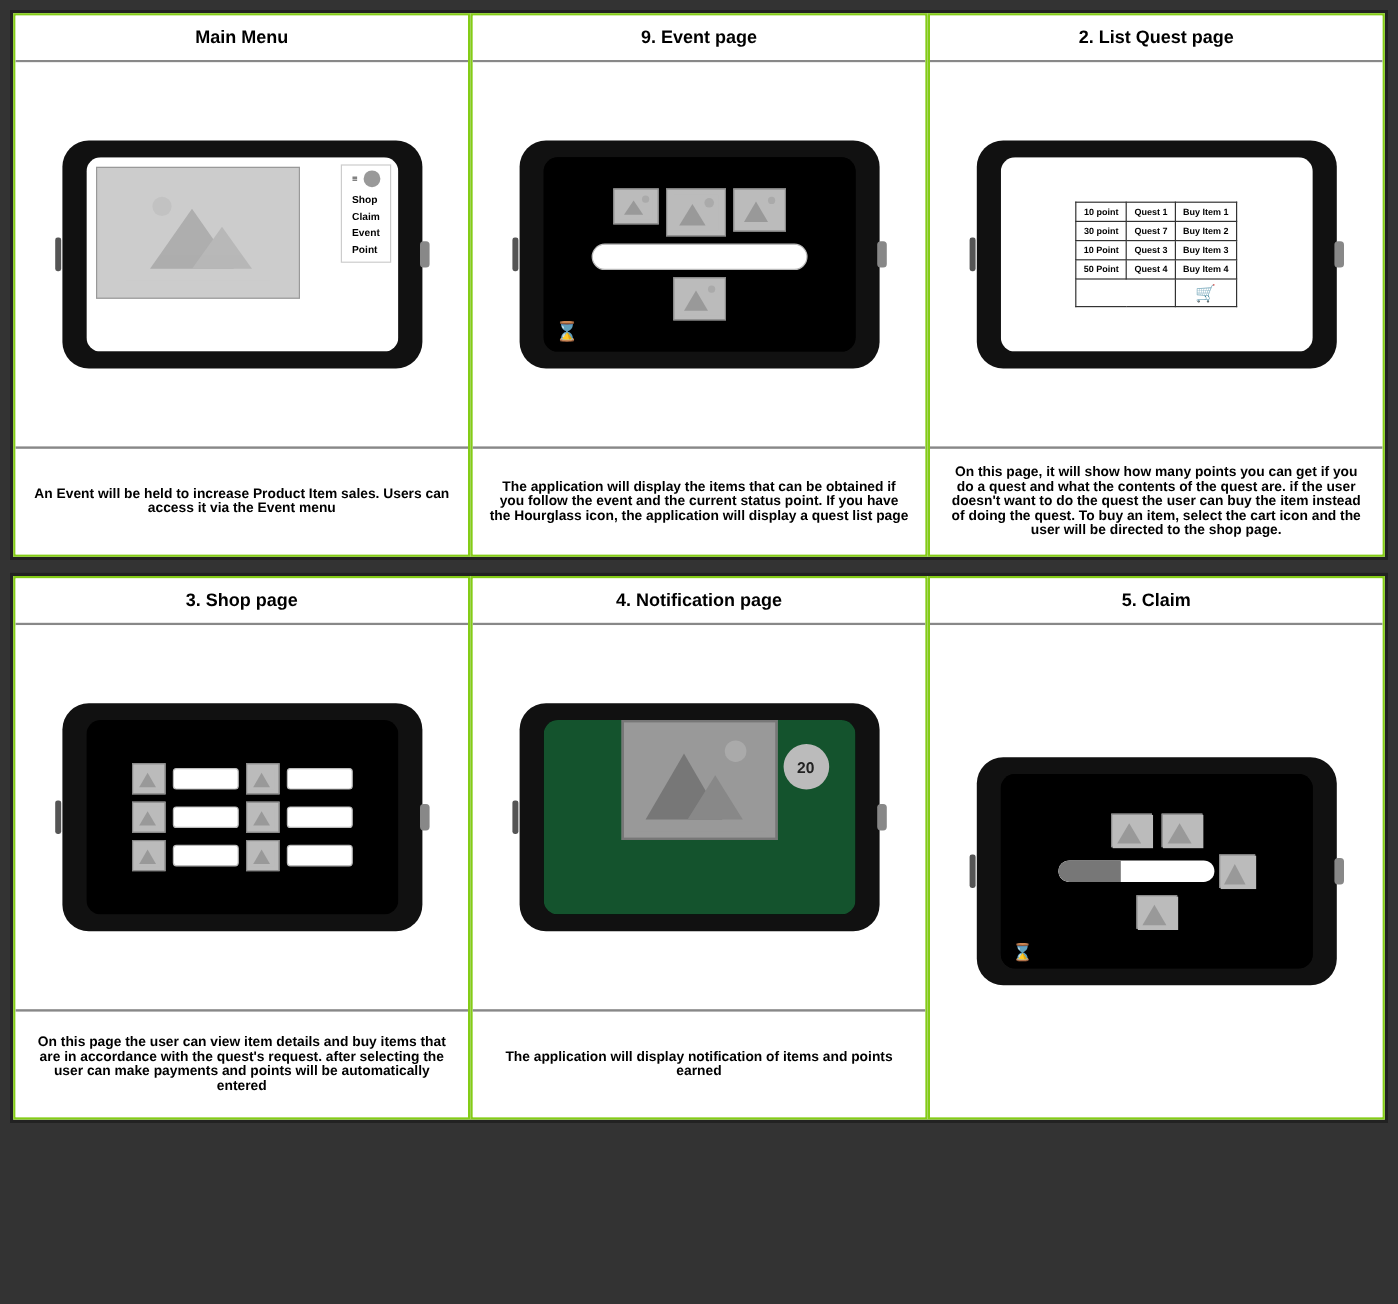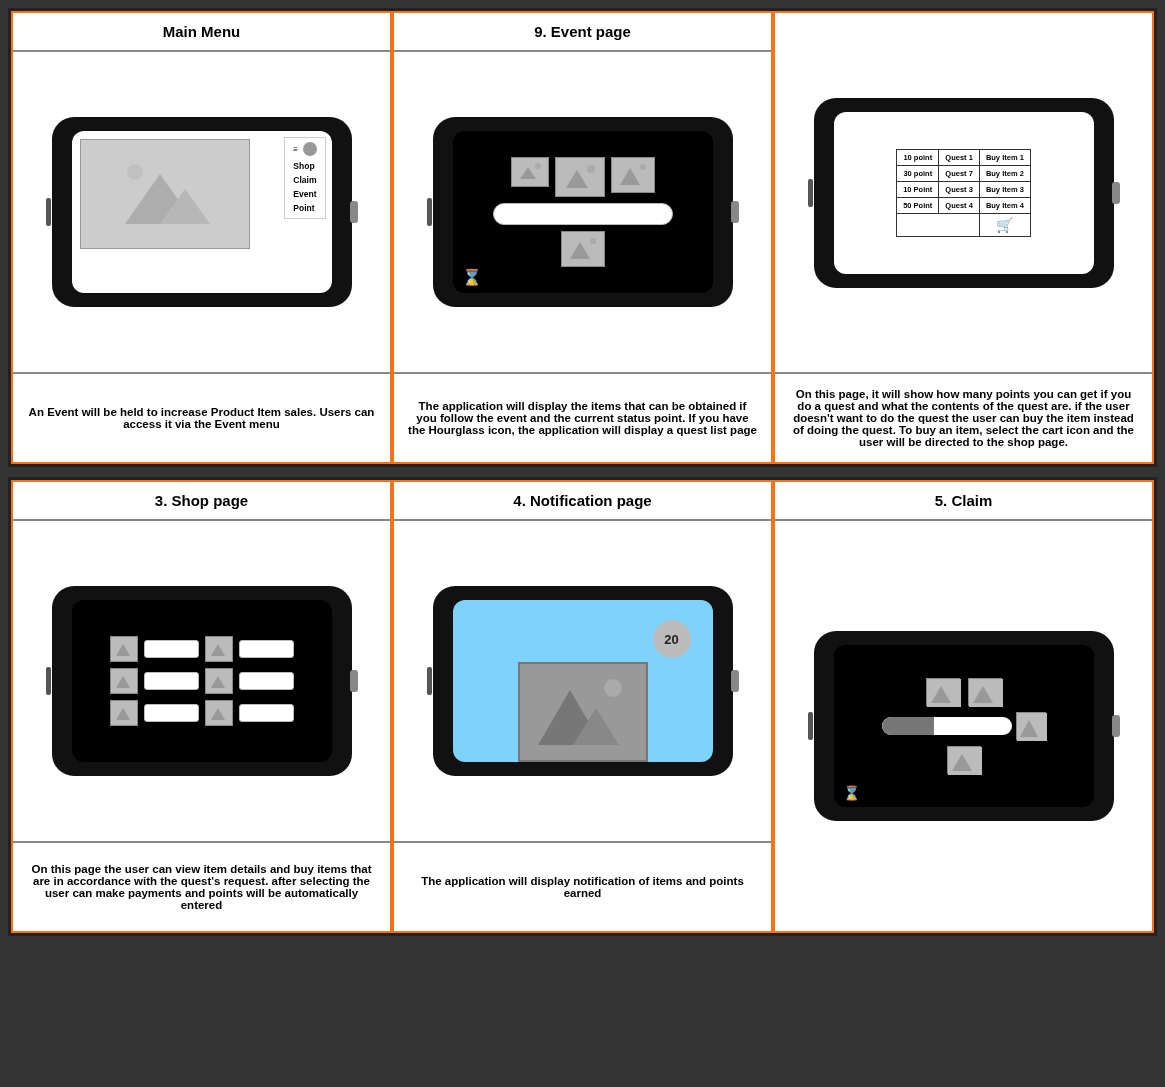--- a/index.html
+++ b/index.html
@@ -12,21 +12,21 @@
       background: #555;
       border: 3px solid #222;
       margin-bottom: 10px;
     }
     .grid-row {
       display: grid;
       grid-template-columns: 1fr 1fr 1fr;
     }
     .cell {
       background: #fff;
-      border: 2px solid #f97316;
+      border: 2px solid #84cc16;
       display: flex;
       flex-direction: column;
     }
     .cell-header {
       background: #fff;
       border-bottom: 2px solid #888;
       padding: 10px;
       text-align: center;
       font-weight: bold;
       font-size: 15px;
@@ -266,27 +266,27 @@
     .shop-item-box {
       width: 55px;
       height: 18px;
       background: #fff;
       border: 1px solid #bbb;
       border-radius: 3px;
     }
 
     
     .notif-screen {
-      background: #7dd3fc;
+      background: #14532d;
       width: 100%;
       height: 100%;
       display: flex;
       flex-direction: column;
       align-items: center;
-      justify-content: flex-end;
+      justify-content: flex-start;
       position: relative;
     }
     .notif-img {
       width: 130px;
       height: 100px;
       background: #999;
       border: 2px solid #777;
       display: flex;
       align-items: center;
       justify-content: center;
@@ -458,20 +458,21 @@
               <div class="hourglass-icon">⌛</div>
             </div>
           </div>
           <div class="phone-btn-right"></div>
         </div>
       </div>
       <div class="cell-description">The application will display the items that can be obtained if you follow the event and the current status point. If you have the Hourglass icon, the application will display a quest list page</div>
     </div>
 
     <div class="cell">
+      <div class="cell-header">2. List Quest page</div>
       <div class="cell-mockup">
         <div class="phone phone-landscape">
           <div class="phone-btn-left"></div>
           <div class="phone-screen">
             <div class="quest-screen">
               <table class="quest-table">
                 <tbody>
                   <tr>
                     <td>10 point</td>
                     <td>Quest 1</td>

